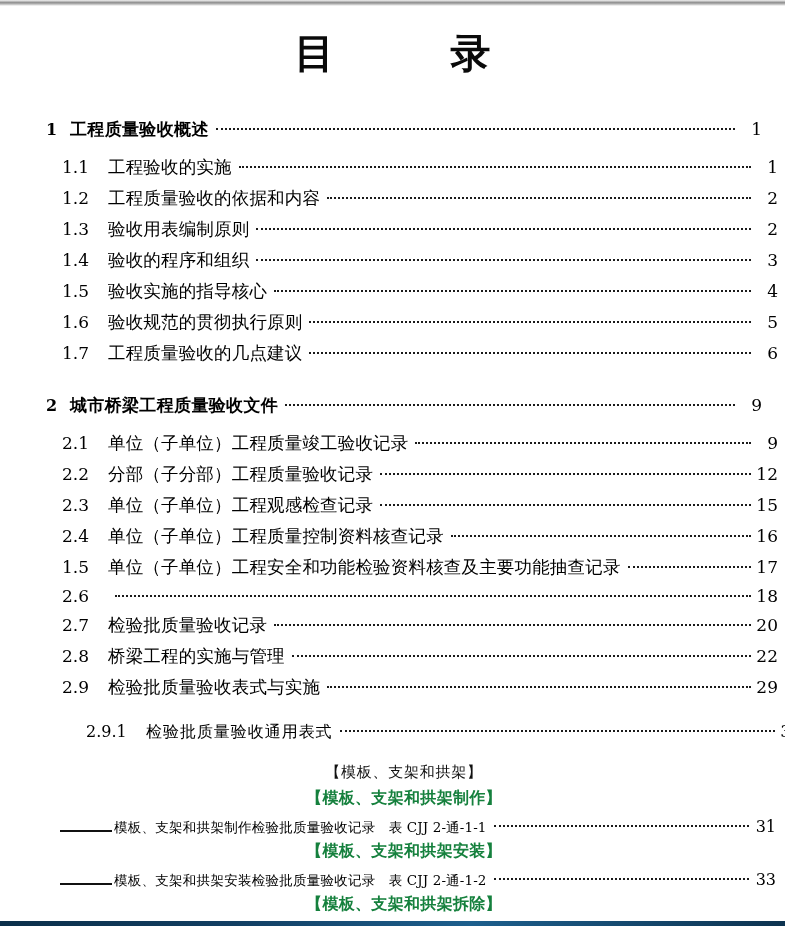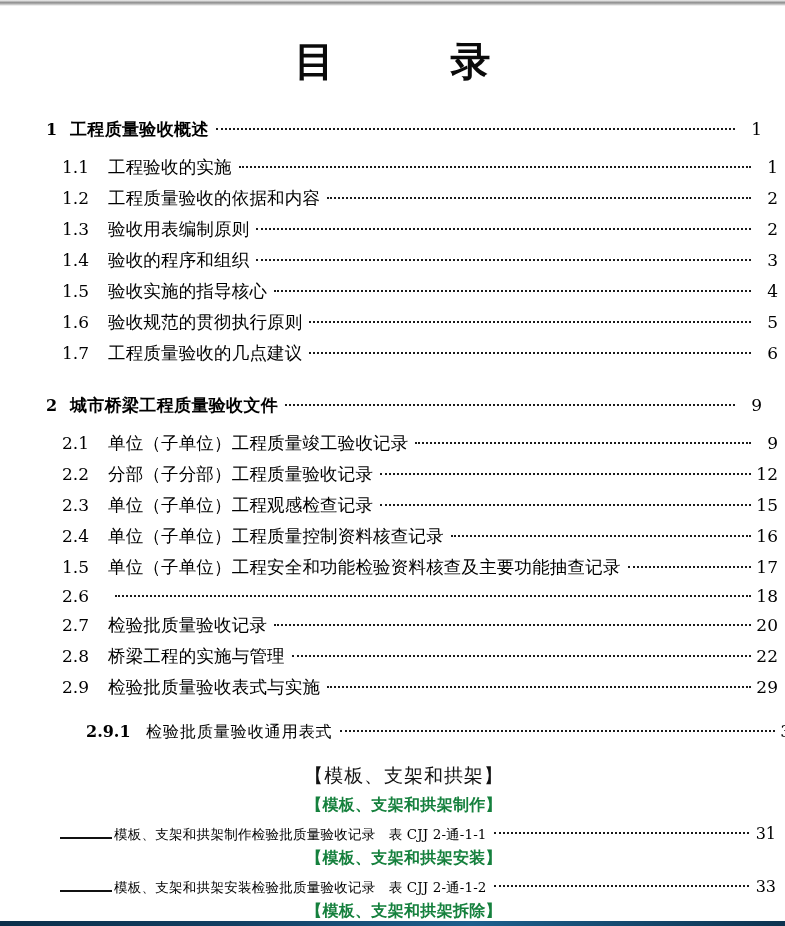--- a/index.html
+++ b/index.html
@@ -31,21 +31,21 @@
     position: absolute;
     bottom: 0; left: 0;
     width: 785px;
     height: 5px;
     background: linear-gradient(to right, #0b2f4a 0%, #123f63 30%, #1d5f8d 60%, #0d3350 100%);
   }
 
   
   .doc-title {
     position: absolute;
-    top: 34px;
+    top: 26px;
     left: 0;
     width: 785px;
     text-align: center;
     font-family: "DejaVu Serif", "Liberation Serif", serif;
     font-weight: bold;
     font-size: 40px;
     letter-spacing: 0.30em;
     text-indent: 0.30em;
     color: #0a0a0a;
   }
@@ -127,37 +127,37 @@
   }
 
   
   .row.subsection {
     margin-left: 40px;
     margin-top: 22px;
     margin-bottom: 8px;
   }
   .row.subsection .num {
     font-size: 16px;
-    font-weight: bold;
+    font-weight: normal;
     width: 60px;
   }
   .row.subsection .label {
     font-family: "DejaVu Serif", "Liberation Serif", serif;
     font-size: 16px;
     letter-spacing: 0.06em;
   }
 
   
   .gap-before-chapter { height: 22px; }
 
   
   .cat-major {
     text-align: center;
     font-family: "DejaVu Serif", "Liberation Serif", serif;
-    font-size: 19px;
+    font-size: 15px;
     letter-spacing: 0.05em;
     margin-top: 20px;
     margin-bottom: 6px;
     color: #111;
   }
   .cat-minor {
     text-align: center;
     font-family: "DejaVu Sans", "Liberation Sans", sans-serif;
     font-weight: bold;
     font-size: 16px;

